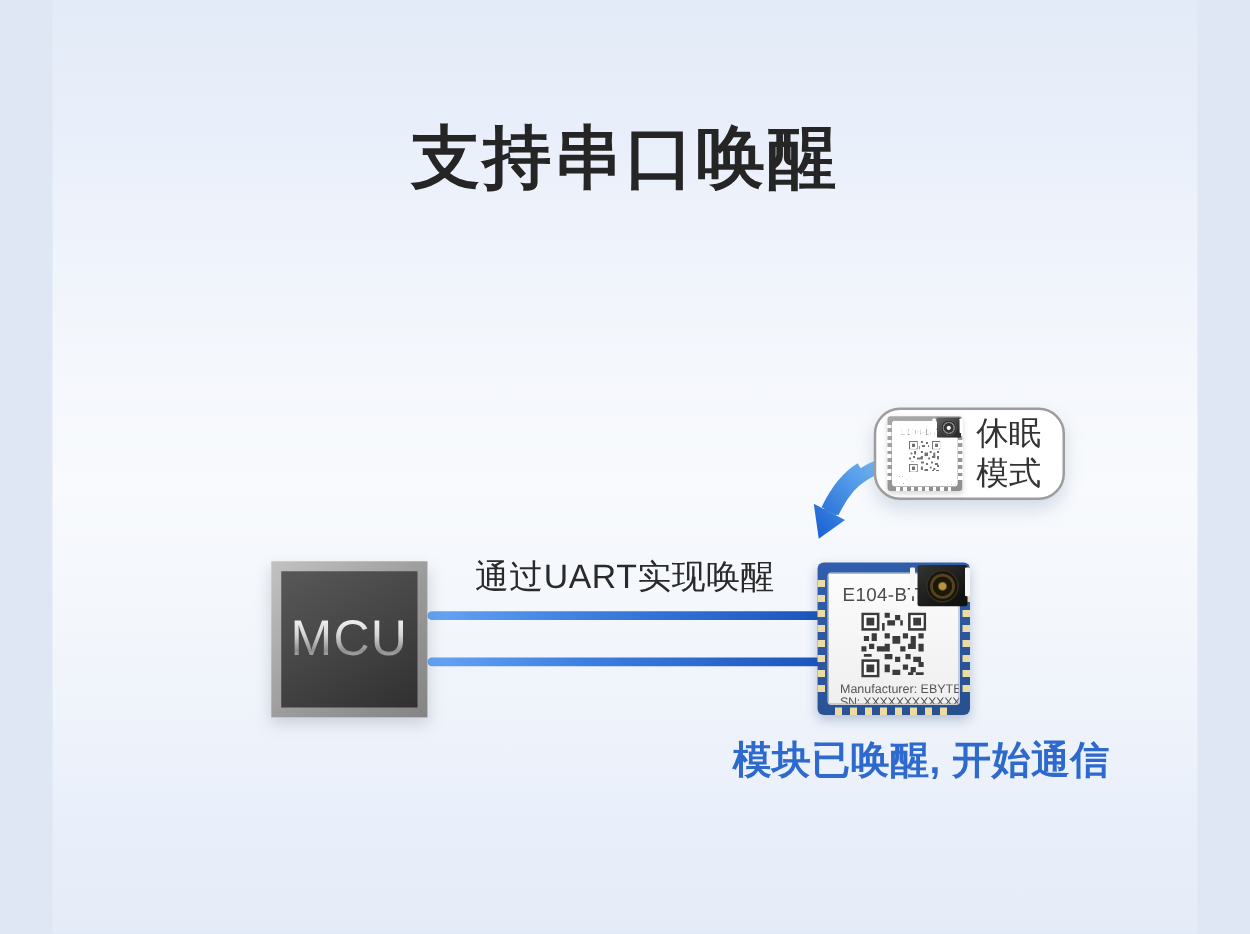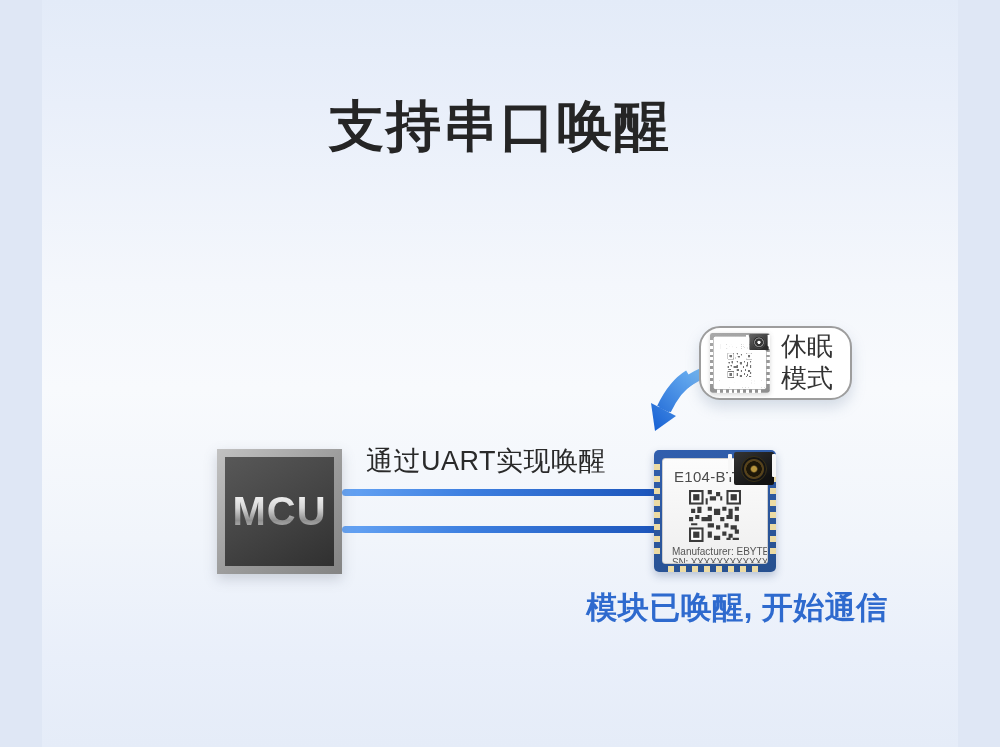--- a/index.html
+++ b/index.html
@@ -44,32 +44,32 @@
   .mcu{
     position:absolute;left:175px;top:449px;width:125px;height:125px;z-index:2;
     background:linear-gradient(135deg,#c2c2c2 0%,#9a9a9a 55%,#848484 100%);
     box-shadow:0 5px 12px rgba(90,100,120,.25);
   }
   .mcu-inner{
     position:absolute;inset:8px;display:flex;align-items:center;justify-content:center;
     background:linear-gradient(150deg,#585858 0%,#454545 50%,#303030 100%);
   }
   .mcu-label{
-    font-size:40px;font-weight:700;letter-spacing:1px;color:#e2e2e2;
+    font-size:40px;font-weight:400;letter-spacing:1px;color:#e2e2e2;
   }
   @supports (-webkit-background-clip:text){
     .mcu-label{
       background:linear-gradient(180deg,#ffffff 0%,#d6d6d6 42%,#8f8f8f 70%,#cfcfcf 100%);
       -webkit-background-clip:text;background-clip:text;color:transparent;
     }
   }
 
   
   .uart-label{
-    position:absolute;left:289px;top:443px;width:310px;text-align:center;
+    position:absolute;left:303px;top:443px;width:310px;text-align:center;
     font-size:27px;color:#2a2a2a;letter-spacing:.5px;z-index:2;white-space:nowrap;
   }
   .wire{
     position:absolute;left:300px;width:315px;height:7px;border-radius:4px;z-index:1;
     background:linear-gradient(90deg,var(--wire_blue_light,#66a4f4) 0%,#3d7fe0 40%,var(--wire_blue_dark,#1c55bb) 100%);
   }
   .wire-1{top:489px;}
   .wire-2{top:526px;}
 
   

